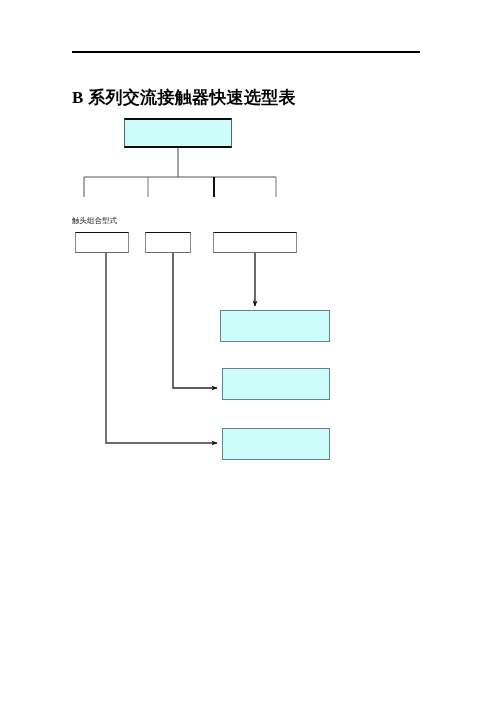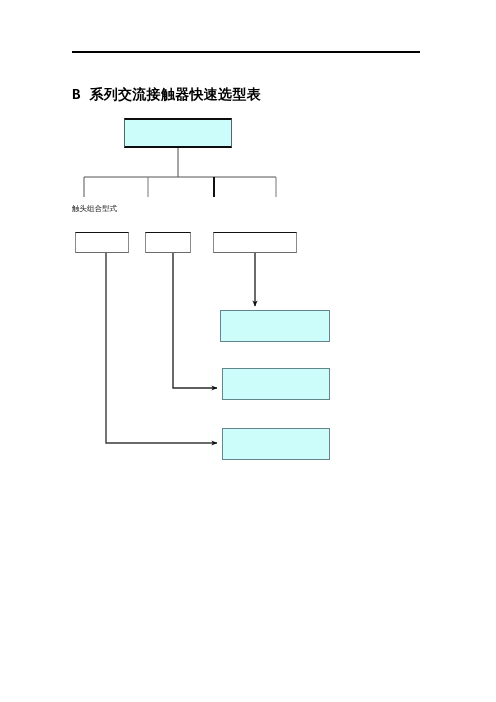--- a/index.html
+++ b/index.html
@@ -32,26 +32,26 @@
     width: 348px;
     height: 0;
     border-top: 2px solid #000000;
   }
 
   
   #doc-title {
     position: absolute;
     left: 72px;
     top: 86px;
-    font-size: 14px;
+    font-size: 17px;
     font-weight: bold;
     color: #000000;
     letter-spacing: 0.3px;
     white-space: nowrap;
-    font-family: Liberation Mono, monospace;
+    font-family: Liberation Serif, serif;
   }
 
   
   #diagram {
     position: absolute;
     left: 0;
     top: 0;
     width: 496px;
     height: 702px;
   }
@@ -137,21 +137,21 @@
 
       <path d="M173,253 L173,388 L217,388" stroke="#2b2b2b" stroke-width="1.4" fill="none" marker-end="url(#arrowhead)"></path>
 
       <path d="M106,253 L106,443 L217,443" stroke="#3a3a3a" stroke-width="1.4" fill="none" marker-end="url(#arrowhead)"></path>
     </svg>
 
     <div class="node node--root" style="left:124px; top:118px; width:108px; height:30px;">
       <span></span>
     </div>
 
-    <div class="caption" style="left:72px; top:204px;">触头组合型式</div>
+    <div class="caption" style="left:72px; top:216px;">触头组合型式</div>
 
     <div class="node node--white" style="left:75px; top:232px; width:54px; height:21px;">
       <span></span>
     </div>
 
     <div class="node node--white" style="left:145px; top:232px; width:46px; height:21px;">
       <span></span>
     </div>
 
     <div class="node node--white" style="left:213px; top:232px; width:84px; height:21px;">

